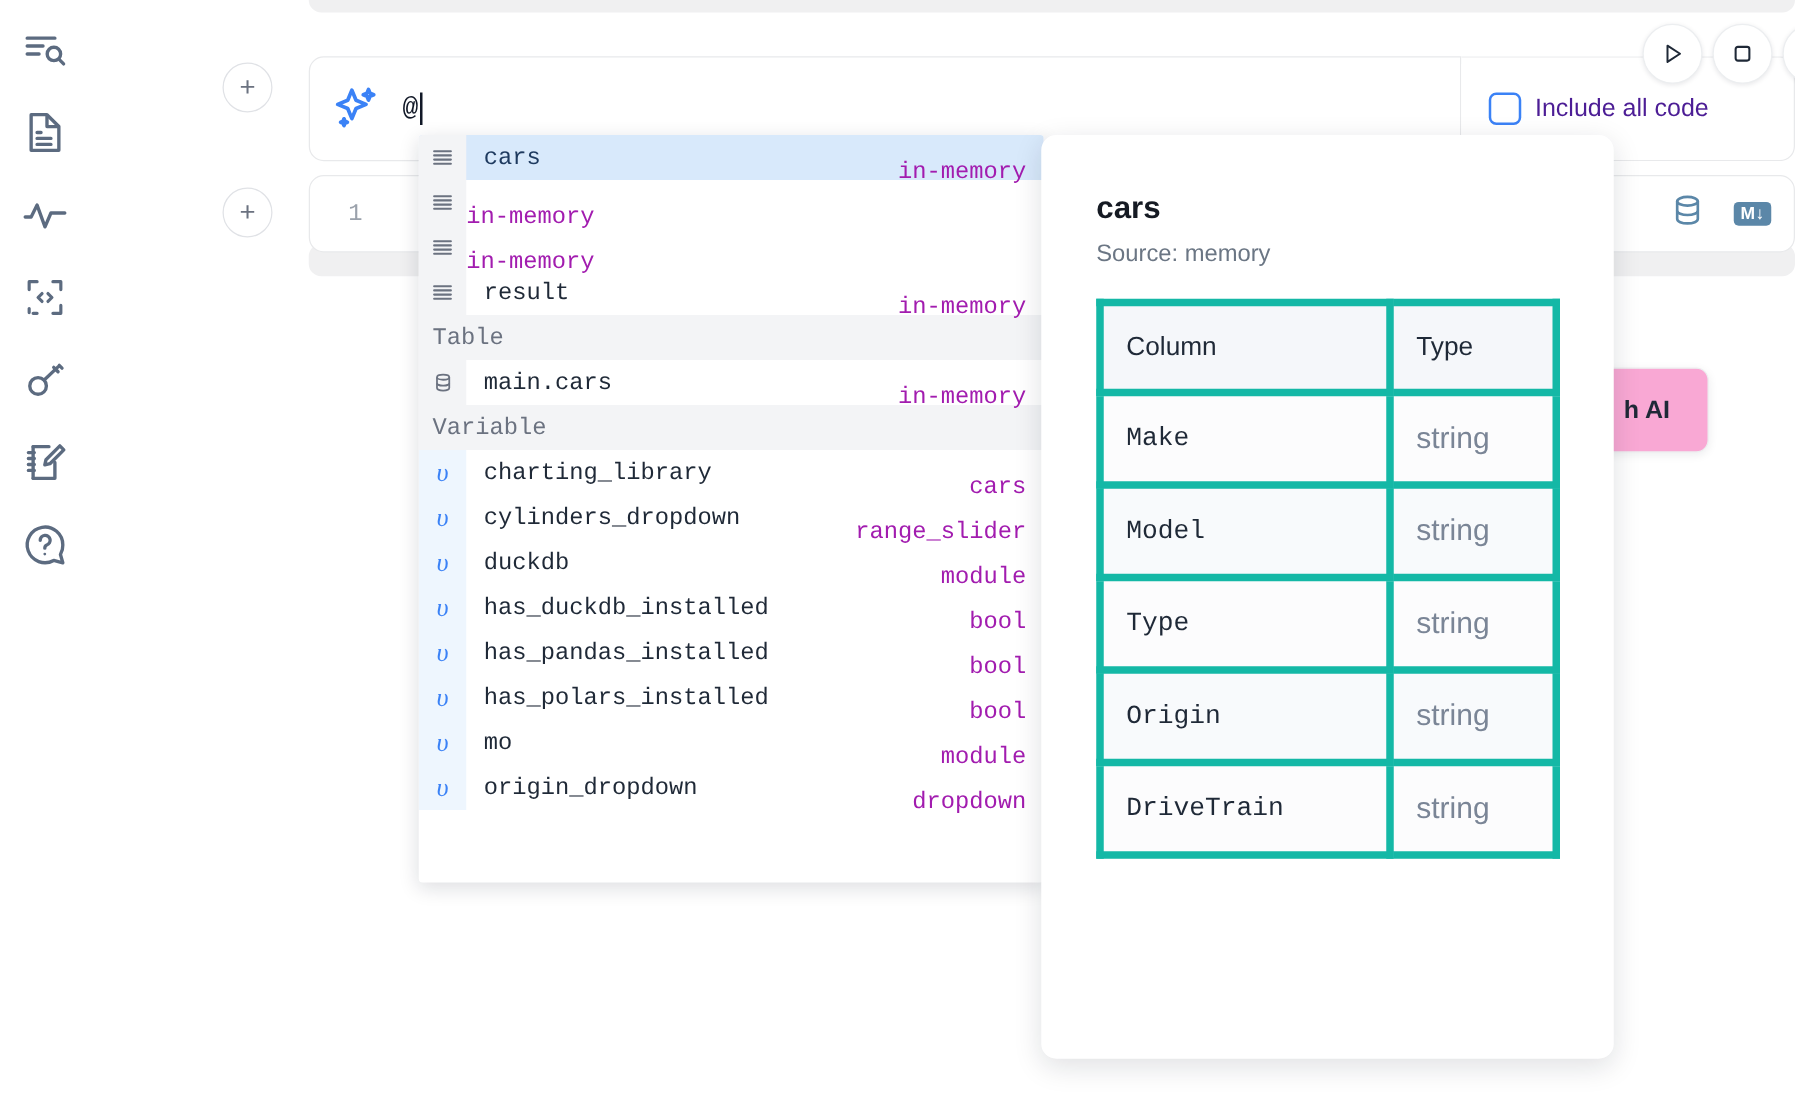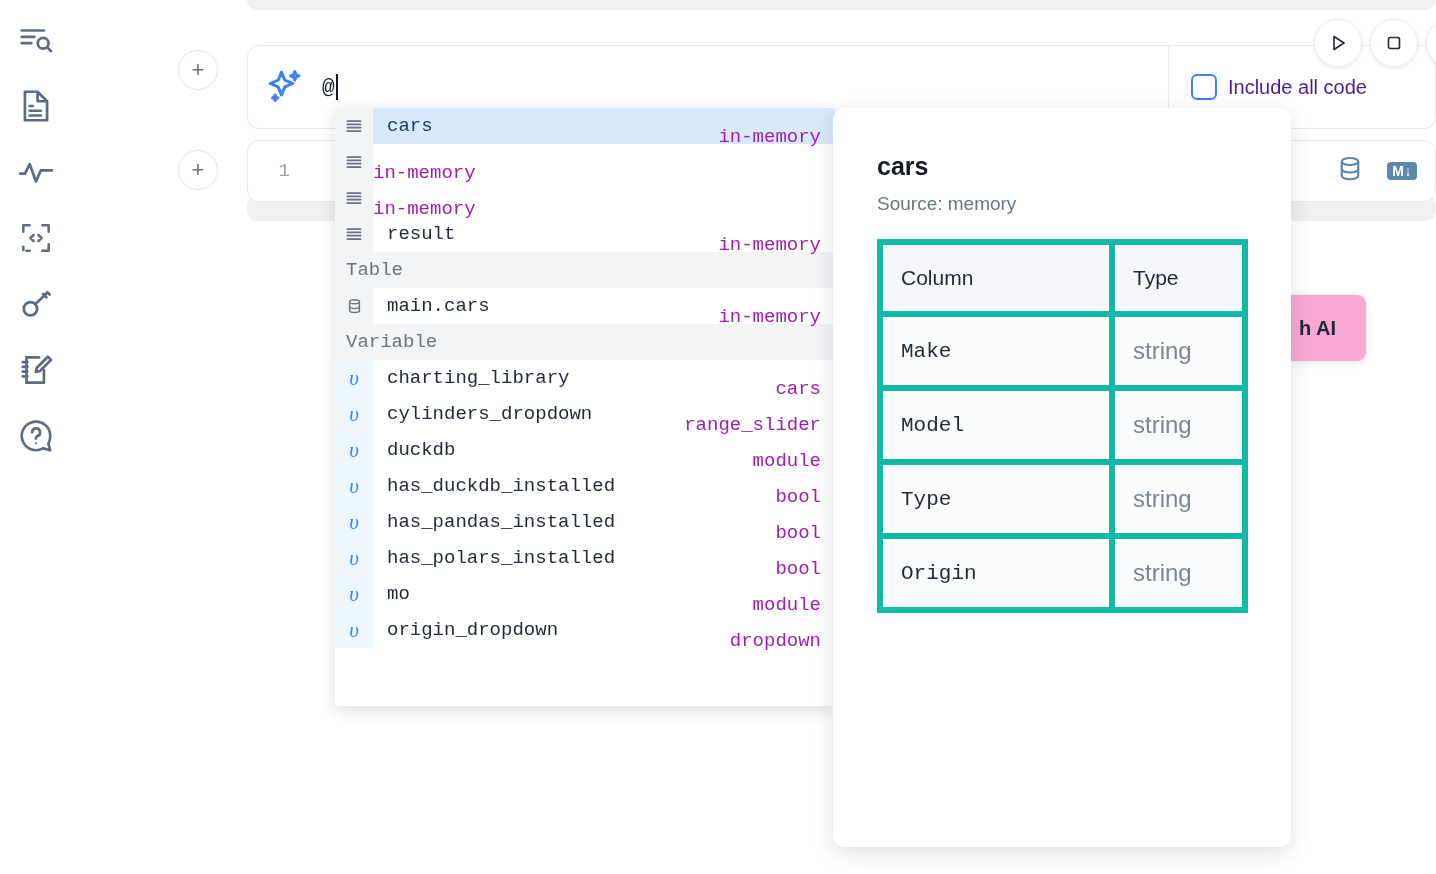--- a/index.html
+++ b/index.html
@@ -413,17 +413,21 @@
             <td class="c-typ">string</td>
           </tr>
           <tr>
             <td class="c-col">Type</td>
             <td class="c-typ">string</td>
           </tr>
           <tr>
             <td class="c-col">Origin</td>
             <td class="c-typ">string</td>
           </tr>
+          <tr>
+            <td class="c-col">DriveTrain</td>
+            <td class="c-typ">string</td>
+          </tr>
         </tbody>
     </table>
   </div>
 
 </div>
 
 </body></html>

